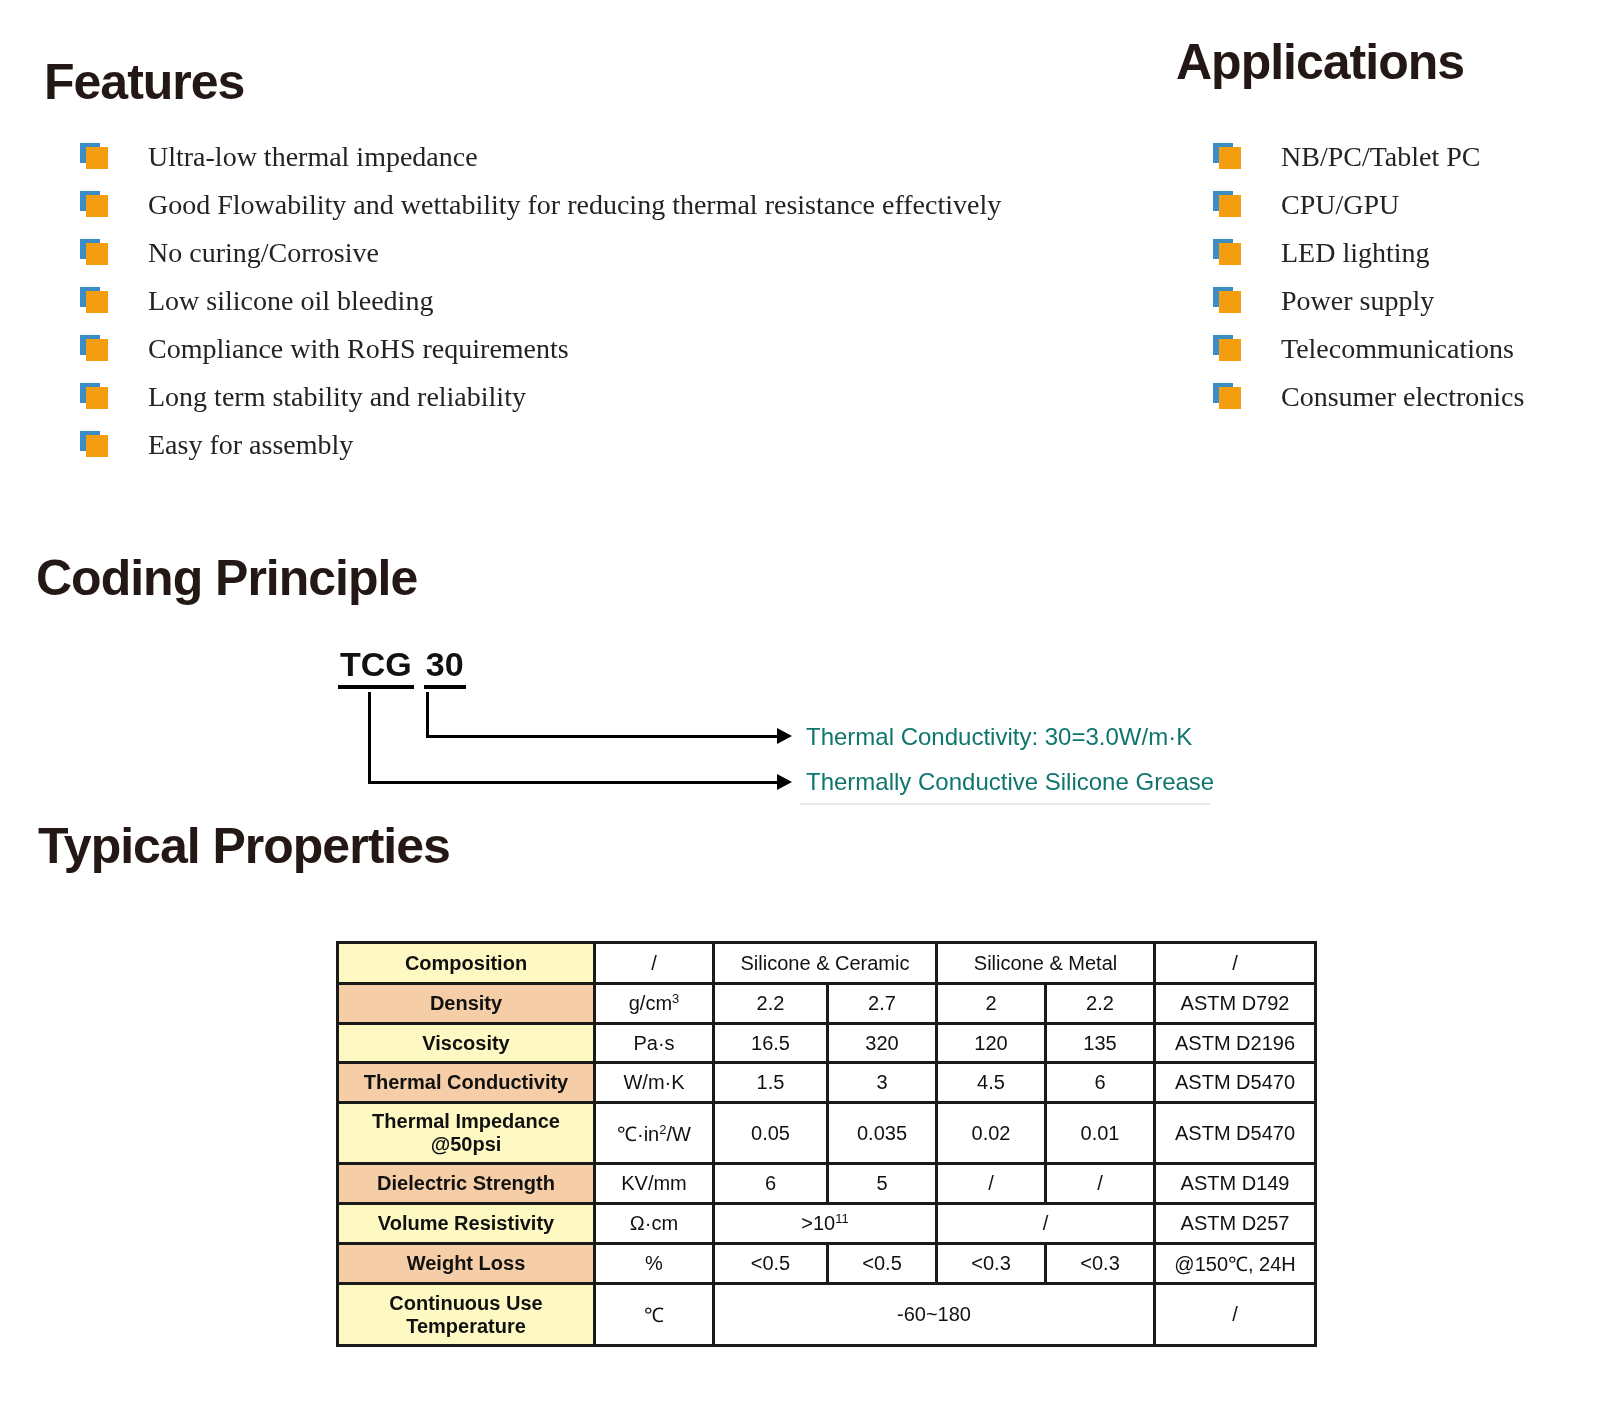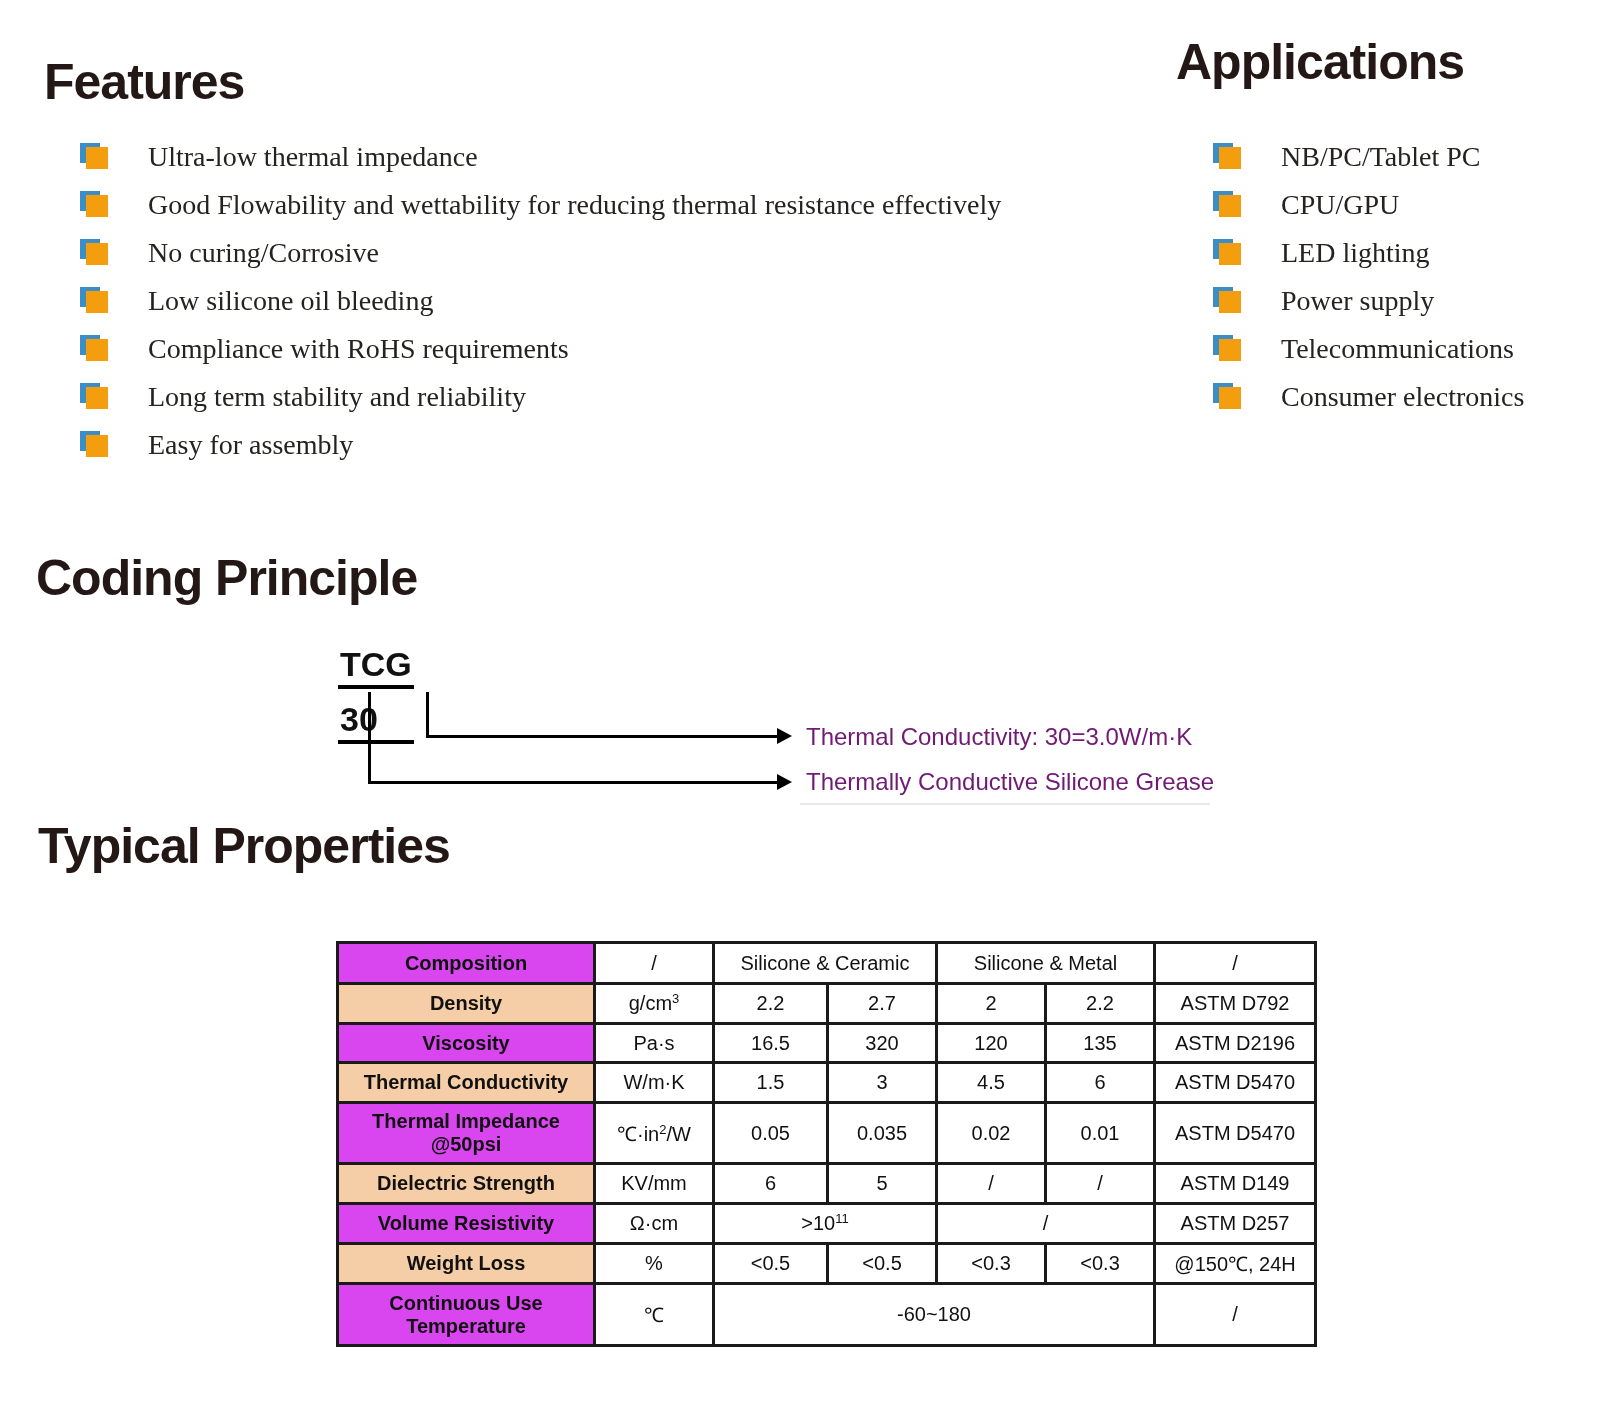--- a/index.html
+++ b/index.html
@@ -45,53 +45,52 @@
     font-size:28px;
     color:#262220;
     white-space:nowrap;
   }
   
   .code-label {
     position:absolute; left:338px; top:644px;
     display:flex; gap:10px;
     font-size:34px; font-weight:bold; color:#111;
     line-height:40px;
-    flex-direction:column;
   }
   .code-part { border-bottom:4px solid #000; padding:0 2px 1px 2px; }
   .dline { position:absolute; background:#000; }
   .arrowhead {
     position:absolute; width:0; height:0;
     border-left:15px solid #000;
     border-top:8px solid transparent;
     border-bottom:8px solid transparent;
   }
   .branch-label {
     position:absolute; left:806px;
-    font-size:24px; line-height:28px; color:#701a75;
+    font-size:24px; line-height:28px; color:#0f766e;
     white-space:nowrap;
   }
   .faint-rule { position:absolute; left:800px; top:803px; width:410px; height:2px; background:#ebe9e8; }
   
   .props-table {
     position:absolute; left:336px; top:941px;
     border-collapse:collapse; table-layout:fixed;
     width:978px;
     font-family:"Liberation Sans", sans-serif;
   }
   .props-table th, .props-table td {
     border:3px solid #1a1a1a;
     text-align:center; vertical-align:middle;
     font-size:20px; color:#111;
     padding:2px 4px;
     overflow:hidden;
   }
   .props-table th { background:#F0A96E; font-weight:bold; }
   .props-table td.item { font-weight:bold; }
-  .bg-light  { background:#d946ef; }
+  .bg-light  { background:#fef9c3; }
   .bg-medium { background:#F5CDA6;margin-top:36px; }
   .props-table sup { font-size:13px; line-height:0; vertical-align:7px; }
 </style>
 </head>
 <body>
 
 <div class="page">
 
   <div class="h1" style="left:44px; top:36px;margin-top:20px;">Features</div>
   <ul class="blist" style="left:80px; top:133px;">

